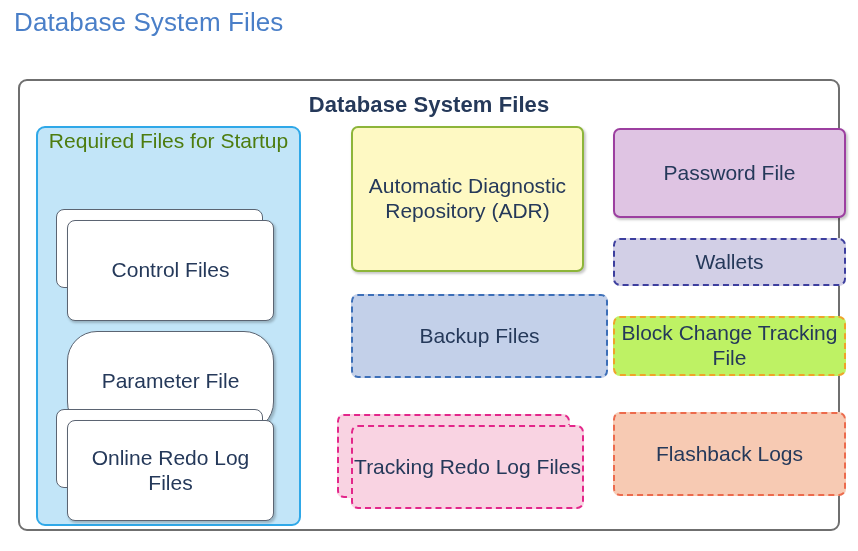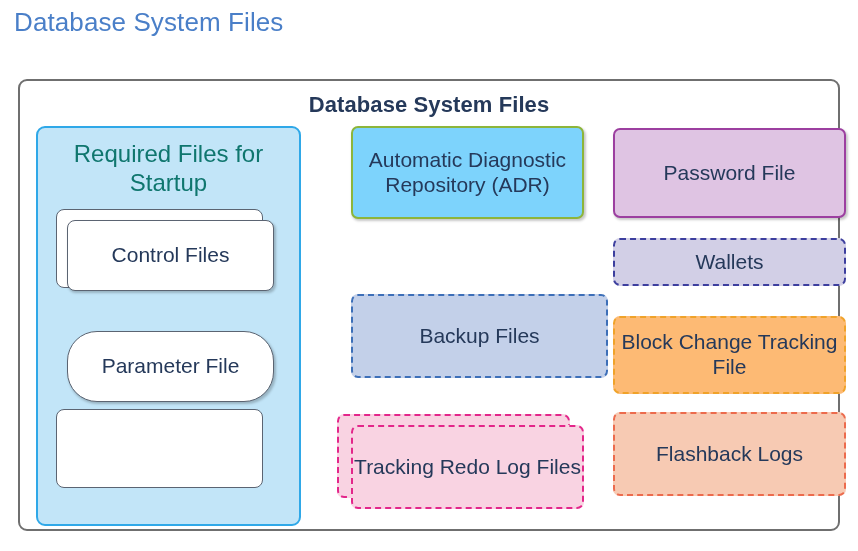--- a/index.html
+++ b/index.html
@@ -84,34 +84,34 @@
     width: 265px;
     height: 400px;
     box-sizing: border-box;
     background: #c2e5f8;
     border: 2px solid #2fa8e8;
     border-radius: 9px;
   }
   #group-required-label {
     position: absolute;
     left: 0;
-    top: 12px;
+    top: 0;
     width: 100%;
     text-align: center;
-    font-size: 24px;
+    font-size: 21px;
     line-height: 1.2;
-    color: #0f766e;
+    color: #4d7c0f;
   }
 
   
   .file-card {
     position: absolute;
     left: 29px;
     width: 207px;
-    height: 71px;
+    height: 101px;
     background: #ffffff;
     border: 1.6px solid #5b6472;
     border-radius: 8px;
     box-sizing: border-box;
     display: flex;
     align-items: center;
     justify-content: center;
     text-align: center;
     font-size: 21px;
     line-height: 1.18;
@@ -135,22 +135,22 @@
   #card-parameter    { top: 203px; border-radius: 30px; }
   #card-redo-back    { top: 281px; }
   #card-redo         { top: 292px; }
 
   
   #node-adr {
     position: absolute;
     left: 36px;
     top: 0;
     width: 233px;
-    height: 93px;
-    background: #7dd3fc;
+    height: 146px;
+    background: #fef9c3;
     border: 2px solid #8db53a;
     box-shadow: 1.5px 2px 2.5px rgba(0,0,0,0.22);
   }
   #node-backup {
     position: absolute;
     left: 36px;
     top: 168px;
     width: 257px;
     height: 84px;
     background: #c3d0e9;
@@ -195,22 +195,22 @@
     width: 233px;
     height: 48px;
     background: #d2cfe6;
     border: 2px dashed #3d3f9e;
   }
   #node-block-change {
     position: absolute;
     left: 36px;
     top: 190px;
     width: 233px;
-    height: 78px;
-    background: #fdba74;
+    height: 60px;
+    background: #bef264;
     border: 2px dashed #f0a32a;
   }
   #node-flashback {
     position: absolute;
     left: 36px;
     top: 286px;
     width: 233px;
     height: 84px;
     background: #f7cab3;
     border: 2px dashed #ec6b4d;
@@ -229,20 +229,21 @@
 
     <div id="group-required">
       <div id="group-required-label">Required Files for Startup</div>
 
       <div class="stack-back" id="card-control-back"></div>
       <div class="file-card" id="card-control">Control Files</div>
 
       <div class="file-card" id="card-parameter">Parameter File</div>
 
       <div class="stack-back" id="card-redo-back"></div>
+      <div class="file-card" id="card-redo">Online Redo Log Files</div>
     </div>
 
   </div>
 
   <div class="column" id="column-mid">
 
     <div class="node" id="node-adr">Automatic Diagnostic Repository (ADR)</div>
 
     <div class="node" id="node-backup">Backup Files</div>
 

